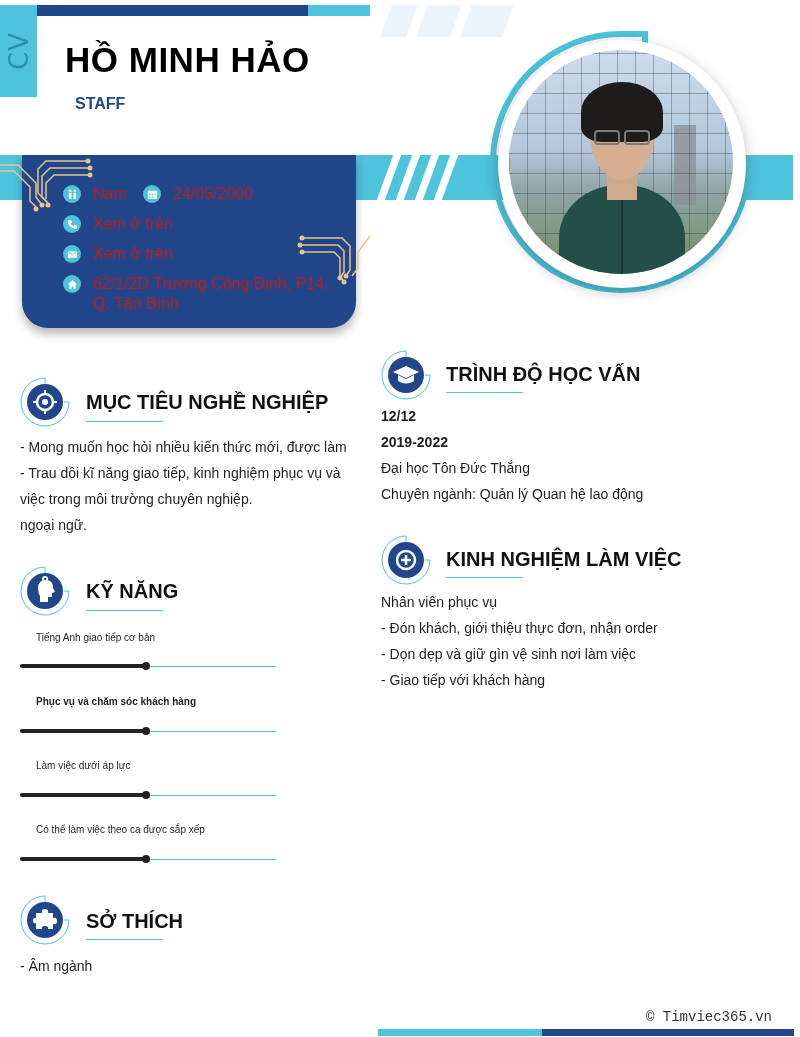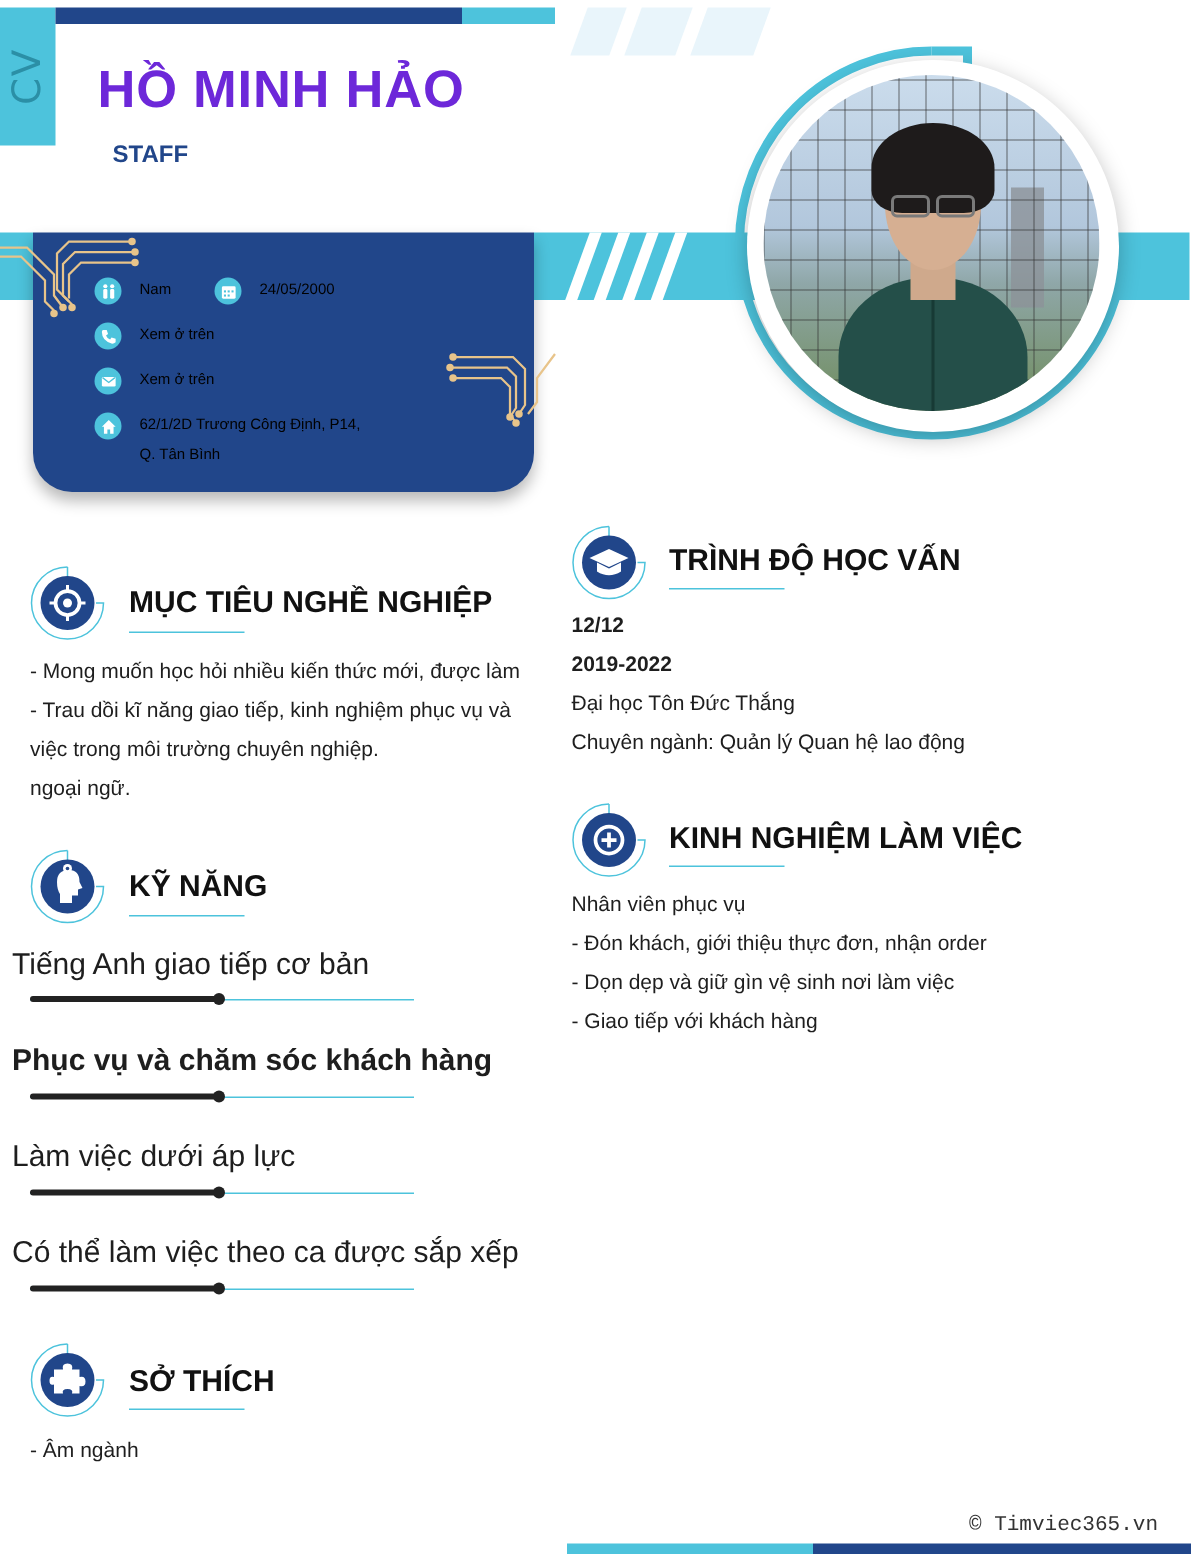--- a/index.html
+++ b/index.html
@@ -9,50 +9,50 @@
   .abs { position: absolute; }
 
   
   .cv-block { left: 0; top: 5px; width: 37px; height: 92px; background: #4dc3dc; }
   .cv-text { left: 0; top: 5px; width: 37px; height: 92px; display: flex; align-items: center; justify-content: center; }
   .cv-text span { transform: rotate(-90deg); color: #2b8fa6; font-size: 26px; font-family: "DejaVu Sans", sans-serif; letter-spacing: 1px; }
   .top-bar-navy { left: 37px; top: 5px; width: 271px; height: 11px; background: #21468a; }
   .top-bar-cyan { left: 308px; top: 5px; width: 62px; height: 11px; background: #4dc3dc; }
   .ghost-stripe { top: 5px; height: 32px; background: #e9f5fb; transform: skewX(-20deg); }
 
-  .name { left: 65px; top: 40px; font-size: 35px; font-weight: bold; color: #6d28d9; letter-spacing: 0.5px; }
+  .name { left: 65px; top: 40px; font-size: 35px; font-weight: bold; color: #000000; letter-spacing: 0.5px; }
   .title { left: 75px; top: 95px; font-size: 16px; font-weight: bold; color: #21468a; }
 
   
   .band-left { left: 0; top: 155px; width: 22px; height: 45px; background: #4dc3dc; }
   .band-mid { left: 356px; top: 155px; width: 160px; height: 45px; background: #4dc3dc; }
   .band-stripe { top: 155px; width: 8px; height: 45px; background: #ffffff; transform: skewX(-20deg); }
   .band-right { left: 733px; top: 155px; width: 60px; height: 45px; background: #4dc3dc; }
 
   
   .card { left: 22px; top: 155px; width: 334px; height: 173px; background: #21468a; border-radius: 0 0 26px 26px; box-shadow: 0 6px 10px rgba(0,0,0,0.28); }
-  .contact-row { position: absolute; display: flex; align-items: flex-start; color: #000000; font-size: 10px; line-height: 20px; }
+  .contact-row { position: absolute; display: flex; align-items: flex-start; color: #b91c1c; font-size: 16px; line-height: 20px; }
   .c-icon { width: 18px; height: 18px; border-radius: 50%; background: #4dc3dc; display: inline-flex; align-items: center; justify-content: center; margin-right: 12px; flex-shrink: 0; margin-top: 1px; }
   .c-icon svg { width: 11px; height: 11px; fill: #ffffff; }
 
   
   .circuit { position: absolute; }
   .avatar-shadow { left: 498px; top: 40px; width: 248px; height: 248px; border-radius: 50%; background: #ffffff; box-shadow: 0 4px 14px rgba(0,0,0,0.25); }
   .avatar-clip { left: 509px; top: 50px; width: 224px; height: 224px; border-radius: 50%; overflow: hidden; }
 
   
   .sec-icon { position: absolute; width: 50px; height: 50px; }
   .sec-title { position: absolute; font-size: 20px; font-weight: bold; color: #111111; }
   .sec-underline { position: absolute; width: 77px; height: 1px; background: #4dc3dc; }
 
   .body-text { position: absolute; font-size: 14px; color: #1e1e1e; line-height: 26px; }
   .bold { font-weight: bold; }
 
   
-  .skill-label { position: absolute; left: 8px; font-size: 20px; color: #1e1e1e; }
+  .skill-label { position: absolute; left: 36px; font-size: 10px; color: #1e1e1e; }
   .skill-track { position: absolute; left: 20px; width: 256px; height: 1px; background: #4dc3dc; }
   .skill-fill { position: absolute; left: 20px; height: 4px; background: #222222; border-radius: 2px; }
   .skill-knob { position: absolute; width: 8px; height: 8px; border-radius: 50%; background: #222222; }
 
   .footer { right: 28px; top: 1009px; font-family: "Liberation Mono", "DejaVu Sans Mono", monospace; font-size: 14px; color: #333333; }
   .bottom-cyan { left: 378px; top: 1029px; width: 164px; height: 7px; background: #4dc3dc; }
   .bottom-navy { left: 542px; top: 1029px; width: 252px; height: 7px; background: #21468a; }
 </style>
 </head>
 <body>

